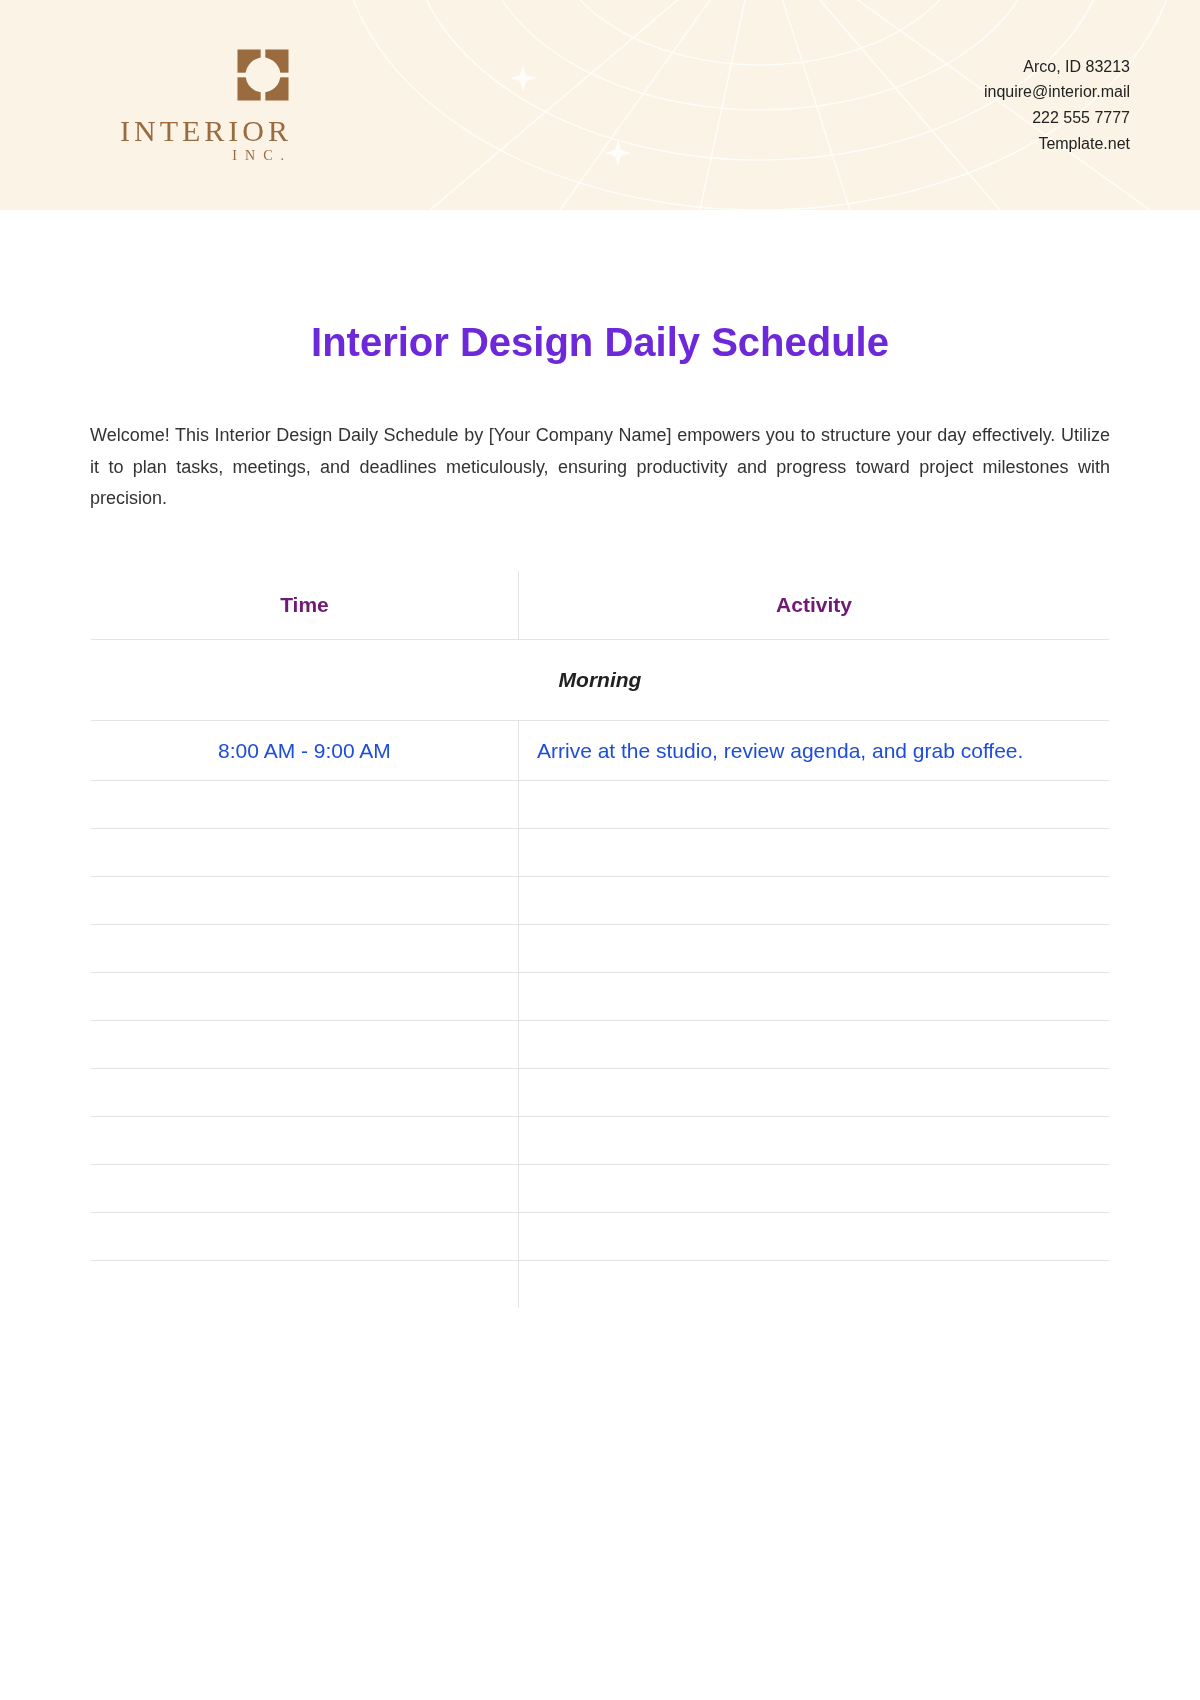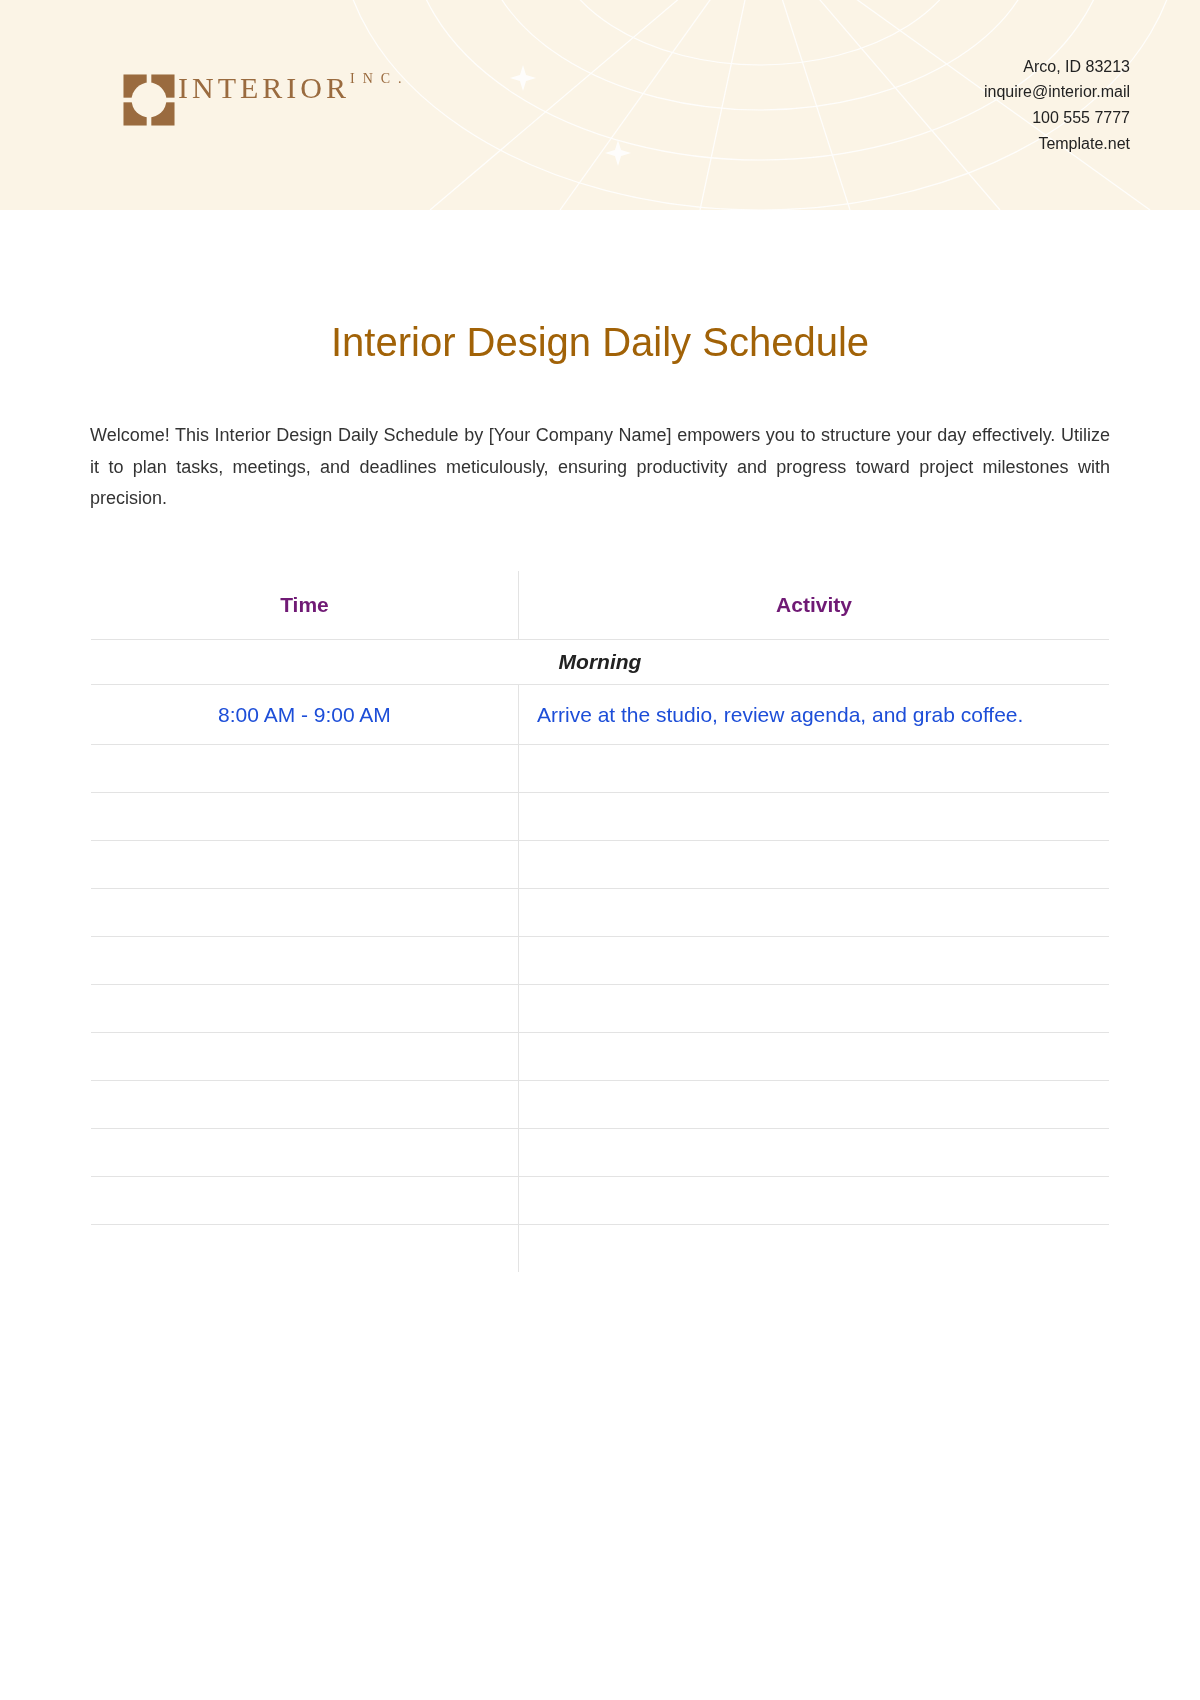--- a/index.html
+++ b/index.html
@@ -19,22 +19,22 @@
     position: relative;
     overflow: hidden;
   }
   .header-deco {
     position: absolute;
     inset: 0;
     pointer-events: none;
   }
   .logo-block {
     display: flex;
-    flex-direction: row;
-    align-items: flex-start;
+    flex-direction: column;
+    align-items: flex-end;
     position: relative;
     z-index: 2;
   }
   .logo-mark {
     width: 58px;
     height: 58px;
     position: relative;
     margin-bottom: 10px;
   }
   .logo-mark svg { width: 100%; height: 100%; display: block; }
@@ -59,22 +59,22 @@
     line-height: 1.6;
     position: relative;
     z-index: 2;
   }
   .main {
     padding: 110px 90px 40px 90px;
   }
   .title {
     text-align: center;
     font-size: 40px;
-    font-weight: 400;
-    color: #a16207;
+    font-weight: 700;
+    color: #6d28d9;
     margin-bottom: 55px;
   }
   .intro {
     font-size: 18px;
     line-height: 1.75;
     color: #333;
     text-align: justify;
     margin-bottom: 55px;
   }
   table.schedule {
@@ -93,21 +93,21 @@
     padding: 22px 10px;
     text-align: center;
     color: #701a75;
   }
   .col-time { width: 42%; }
   .col-activity { width: 58%; }
   tr.section-row td {
     text-align: center;
     font-style: italic;
     font-weight: 700;
-    padding: 10px 10px;
+    padding: 28px 10px;
     color: #222;
   }
   tr.data-row td {
     padding: 14px 18px;
     vertical-align: top;
     line-height: 1.5;
     color: #1d4ed8;
   }
   tr.data-row td.time-cell { text-align: center; }
   tr.empty-row td {
@@ -148,21 +148,21 @@
         <circle cx="50" cy="50" r="30" fill="#fbf4e6"></circle>
       </svg>
     </div>
     <div class="logo-word">INTERIOR</div>
     <div class="logo-sub">INC.</div>
   </div>
 
   <div class="contact">
     <div>Arco, ID 83213</div>
     <div>inquire@interior.mail</div>
-    <div>100 555 7777</div>
+    <div>222 555 7777</div>
     <div>Template.net</div>
   </div>
 </div>
 
 <div class="main">
   <h1 class="title">Interior Design Daily Schedule</h1>
   <p class="intro">Welcome! This Interior Design Daily Schedule by [Your Company Name] empowers you to structure your day effectively. Utilize it to plan tasks, meetings, and deadlines meticulously, ensuring productivity and progress toward project milestones with precision.</p>
 
   <table class="schedule">
     <thead>

